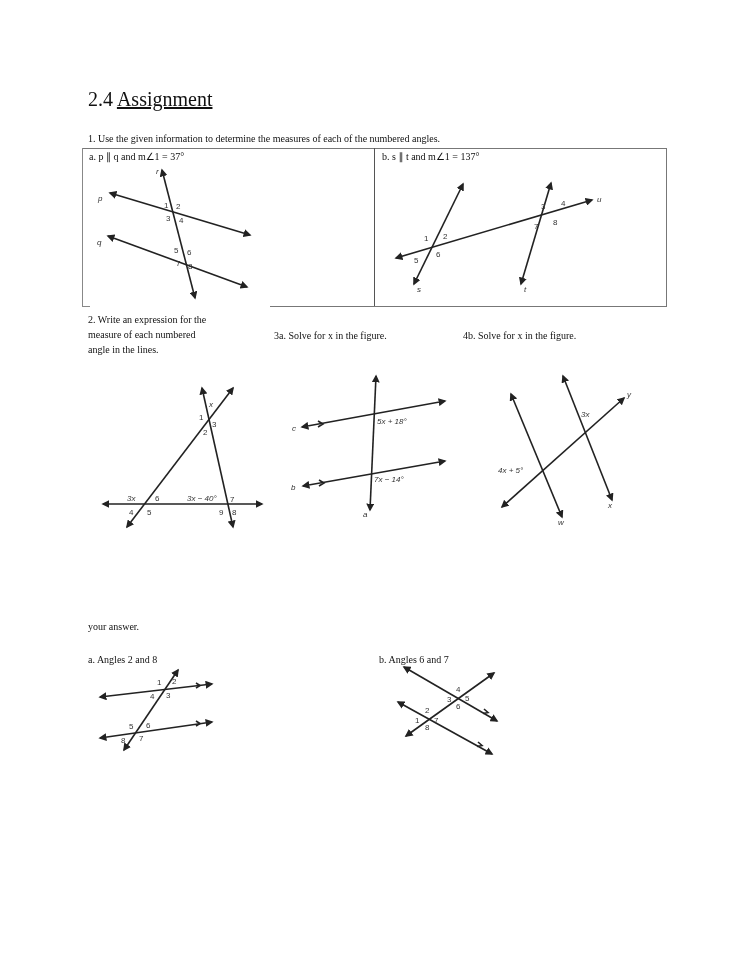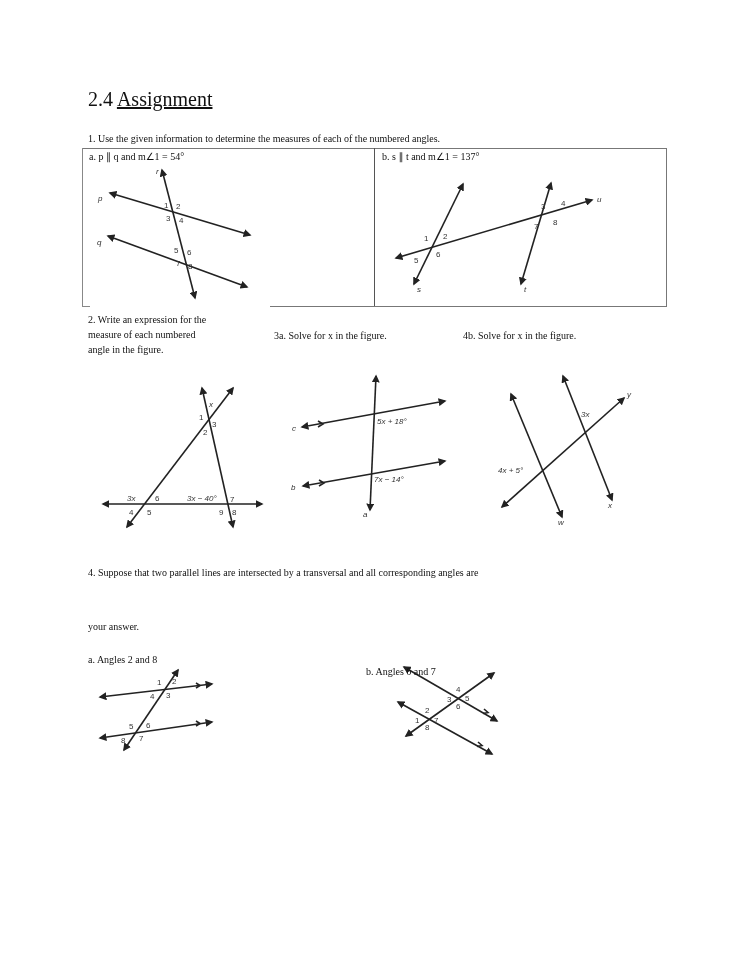--- a/index.html
+++ b/index.html
@@ -30,21 +30,21 @@
 <div class="abs q" style="left:88px; top:131px;">1. Use the given information to determine the measures of each of the numbered angles.</div>
 
 <div class="abs tbl">
   <div class="outer-top"></div>
   <div class="outer-left"></div>
   <div class="outer-right"></div>
   <div class="div"></div>
   <div class="bot1"></div>
   <div class="bot2"></div>
 </div>
-<div class="abs q" style="left:89px; top:149px;">a.   p ∥ q and m∠1 = 54°</div>
+<div class="abs q" style="left:89px; top:149px;">a.   p ∥ q and m∠1 = 37°</div>
 <div class="abs q" style="left:382px; top:149px;">b.    s ∥ t and m∠1 = 137°</div>
 
 <svg class="abs" style="left:0; top:0;" width="749" height="970" viewBox="0 0 749 970">
   <defs>
     <marker id="ah" viewBox="0 0 10 10" refX="8" refY="5" markerWidth="5" markerHeight="5" orient="auto-start-reverse">
       <path d="M0,0 L10,5 L0,10 z" fill="#222"></path>
     </marker>
   </defs>
 
   <g stroke="#222" stroke-width="1.6" fill="none">
@@ -166,28 +166,27 @@
     <text x="425" y="713">2</text>
     <text x="415" y="723">1</text>
     <text x="434" y="723">7</text>
     <text x="425" y="730">8</text>
   </g>
 </svg>
 
 <div class="abs q" style="left:88px; top:312px; width:180px;">
   <div>2. Write an expression for the</div>
   <div>measure of each numbered</div>
-  <div>angle in the figure.</div>
+  <div>angle in the lines.</div>
 </div>
 
 <div class="abs q" style="left:274px; top:328px;">3a. Solve for x in the figure.</div>
 
 <div class="abs q" style="left:463px; top:328px;">4b. Solve for x in the figure.</div>
 
 <div class="abs q" style="left:88px; top:563px; line-height:19px;">
-  <div>4. Suppose that two parallel lines are intersected by a transversal and all corresponding angles are</div>
 </div>
 
 <div class="abs q" style="left:88px; top:617px; line-height:19px;">
   <div>your answer.</div>
 </div>
 <div class="abs q" style="left:88px; top:652px;">a. Angles 2 and 8</div>
-<div class="abs q" style="left:366px; top:652px;margin-top:12px;">b. Angles 6 and 7</div>
+<div class="abs q" style="left:379px; top:652px;">b. Angles 6 and 7</div>
 
 </body></html>

